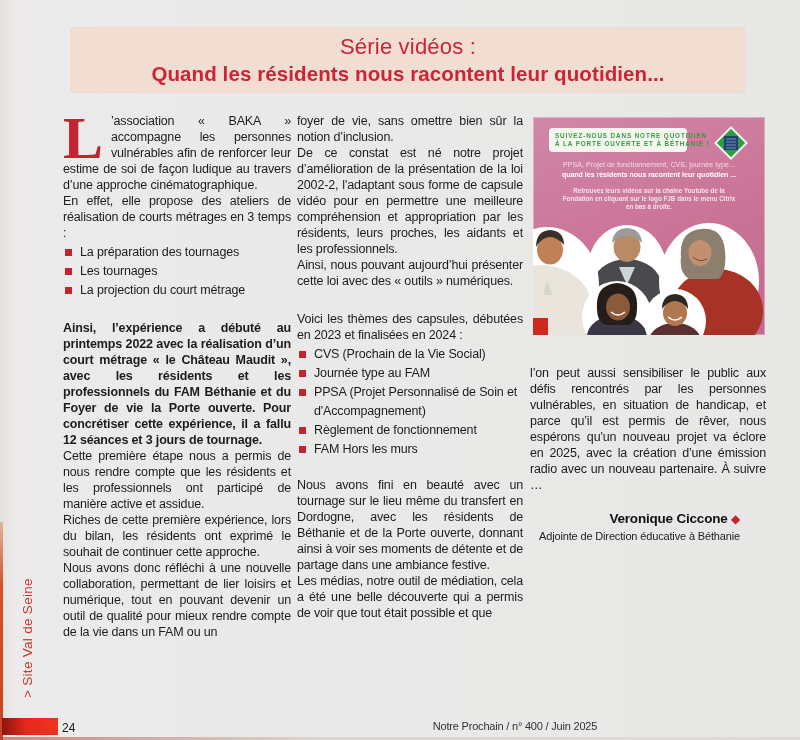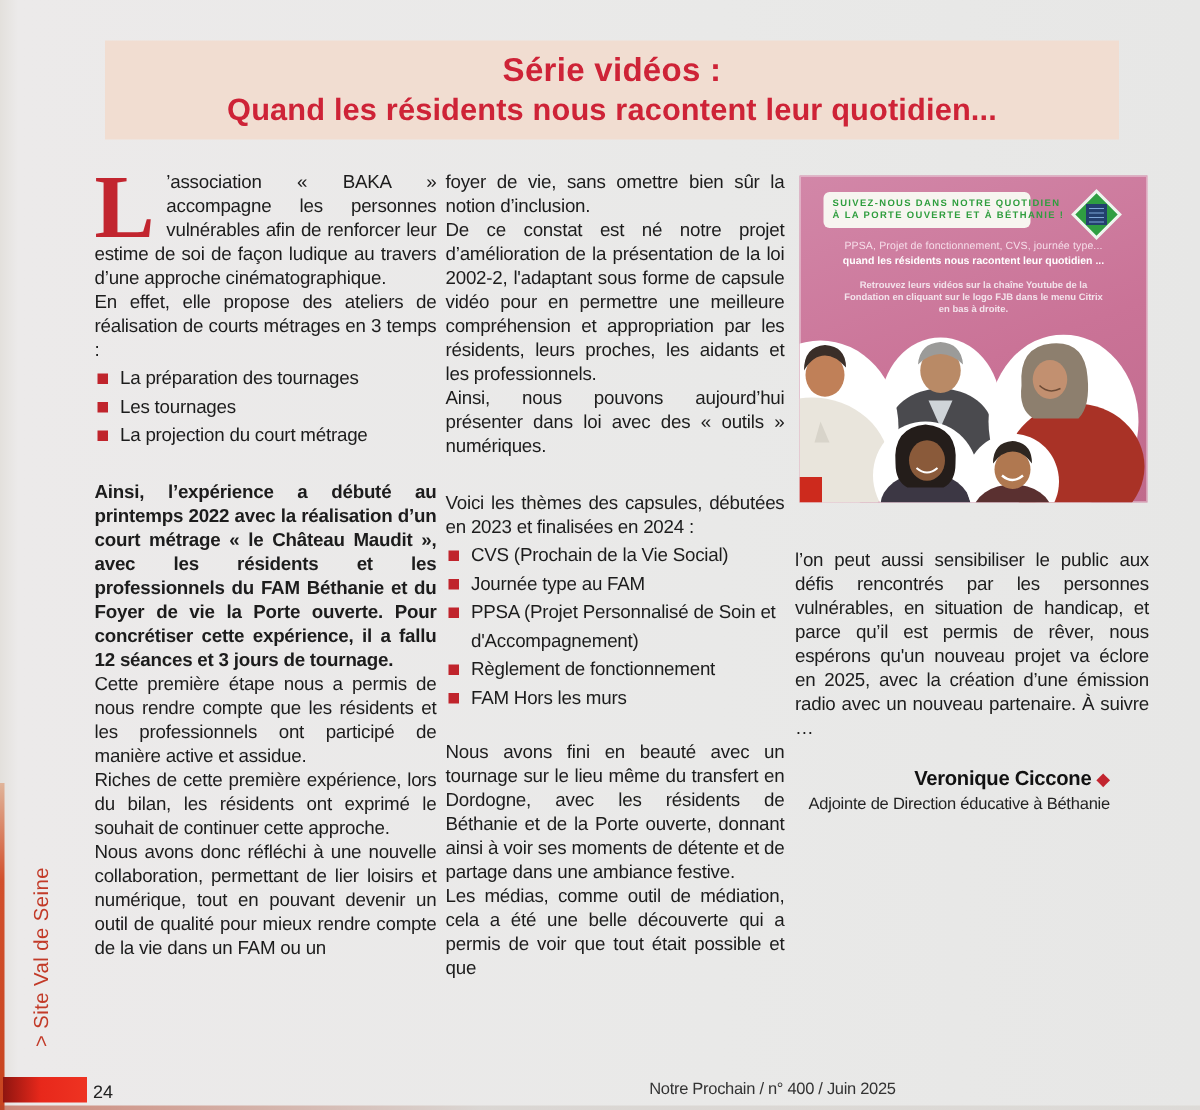--- a/index.html
+++ b/index.html
@@ -11,21 +11,21 @@
   }
   
   .spine-line { position:absolute; left:0; top:522; top:522px; width:3px; height:218px;
     background:linear-gradient(#e0b49a,#d2502c 30%,#c8441f); }
   
   .title-banner {
     position:absolute; left:70px; top:27px; width:676px; height:66px;
     background:#f1ddd1; display:flex; flex-direction:column; justify-content:center;
     align-items:center; text-align:center;
   }
-  .title-line1 { color:#ce2337; font-weight:bold; font-size:22px; letter-spacing:.2px; }
+  .title-line1 { color:#ce2337; font-weight:normal; font-size:22px; letter-spacing:.2px; }
   .title-line2 { color:#ce2337; font-weight:bold; font-size:20.5px; letter-spacing:.1px; margin-top:2px; }
   
   .col { position:absolute; top:113px; color:#1c1c1c; font-size:12.5px; line-height:16px;
     text-align:justify; letter-spacing:-.15px; hyphens:auto; }
   .col p { margin:0; }
   .col1 { left:63px;  width:228px; }
   .col2 { left:297px; width:226px; }
   .col3 { left:530px; width:236px; top:117px; }
   .dropcap { float:left; color:#c2252f; font-weight:bold; font-size:60px; line-height:46px;
     padding:2px 8px 0 0; font-family:"Liberation Serif", serif; }
@@ -94,31 +94,31 @@
     </ul>
     <p class="gap20">Ainsi, l’expérience a débuté au printemps 2022 avec la réalisation d’un court métrage « le Château Maudit », avec les résidents et les professionnels du FAM Béthanie et du Foyer de vie la Porte ouverte. Pour concrétiser cette expérience, il a fallu 12 séances et 3 jours de tournage.</p>
     <p>Cette première étape nous a permis de nous rendre compte que les résidents et les professionnels ont participé de manière active et assidue.</p>
     <p>Riches de cette première expérience, lors du bilan, les résidents ont exprimé le souhait de continuer cette approche.</p>
     <p>Nous avons donc réfléchi à une nouvelle collaboration, permettant de lier loisirs et numérique, tout en pouvant devenir un outil de qualité pour mieux rendre compte de la vie dans un FAM ou un</p>
   </div>
 
   <div class="col col2">
     <p>foyer de vie, sans omettre bien sûr la notion d’inclusion.</p>
     <p>De ce constat est né notre projet d’amélioration de la présentation de la loi 2002-2, l'adaptant sous forme de capsule vidéo pour en permettre une meilleure compréhension et appropriation par les résidents, leurs proches, les aidants et les professionnels.</p>
-    <p>Ainsi, nous pouvons aujourd’hui présenter dans loi avec des « outils » numériques.</p>
+    <p>Ainsi, nous pouvant aujourd’hui présenter cette loi avec des « outils » numériques.</p>
     <p class="gap22">Voici les thèmes des capsules, débutées en 2023 et finalisées en 2024 :</p>
     <ul class="sq-list">
       <li><span class="sq"></span><span>CVS (Prochain de la Vie Social)</span></li>
       <li><span class="sq"></span><span>Journée type au FAM</span></li>
       <li><span class="sq"></span><span>PPSA (Projet Personnalisé de Soin et d'Accompagnement)</span></li>
       <li><span class="sq"></span><span>Règlement de fonctionnement</span></li>
       <li><span class="sq"></span><span>FAM Hors les murs</span></li>
     </ul>
     <p class="gap18">Nous avons fini en beauté avec un tournage sur le lieu même du transfert en Dordogne, avec les résidents de Béthanie et de la Porte ouverte, donnant ainsi à voir ses moments de détente et de partage dans une ambiance festive.</p>
-    <p>Les médias, comme outil de médiation, cela a été une belle découverte qui a permis de voir que tout était possible et que</p>
+    <p>Les médias, notre outil de médiation, cela a été une belle découverte qui a permis de voir que tout était possible et que</p>
   </div>
 
   <div class="poster">
     <div class="poster-banner">
       <div>SUIVEZ-NOUS DANS NOTRE QUOTIDIEN</div>
       <div>À LA PORTE OUVERTE ET À BÉTHANIE !</div>
     </div>
     <svg class="fjb-logo" viewBox="0 0 40 40">
       <rect x="9" y="9" width="22" height="22" fill="#2f9e41" stroke="#eef5ee" stroke-width="2" transform="rotate(45 20 20)"></rect>
       <rect x="13" y="13" width="14" height="14" fill="#23406e"></rect>

